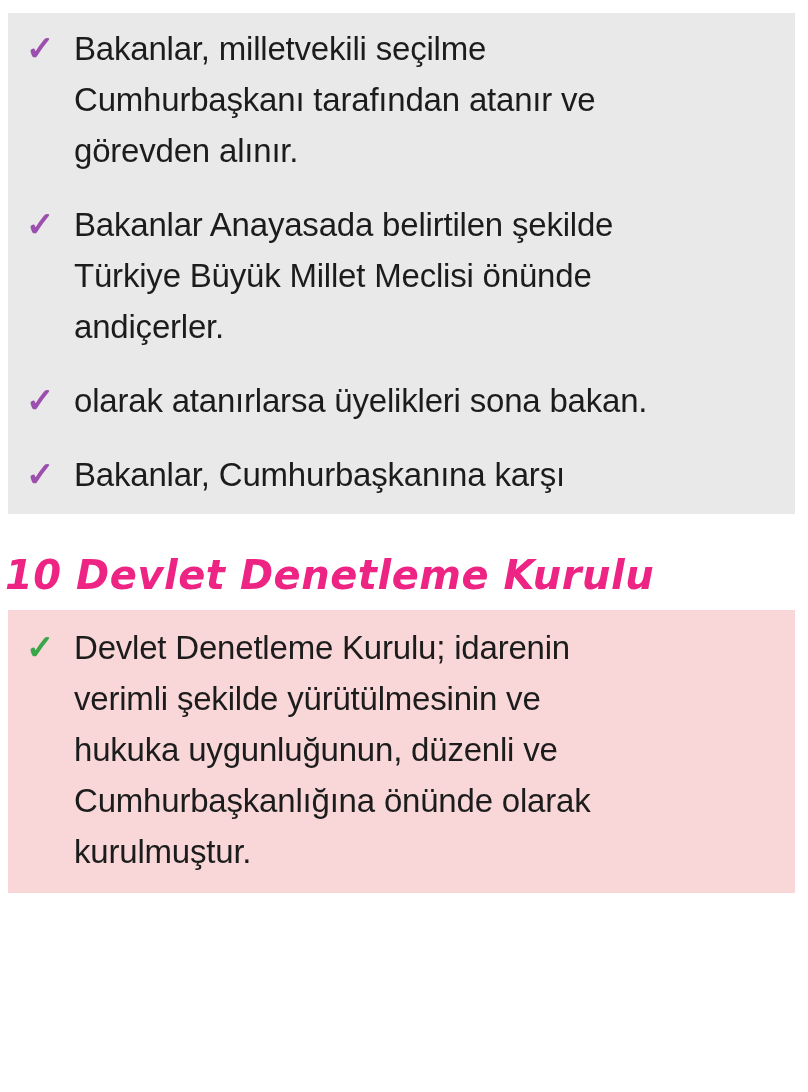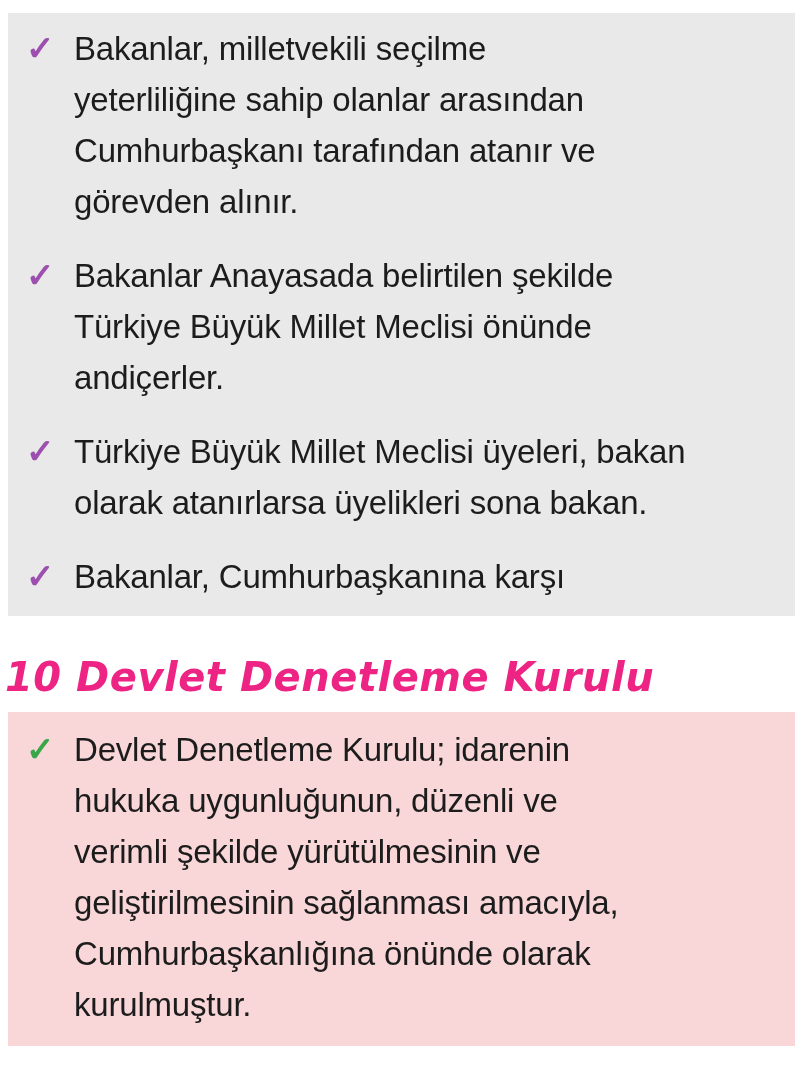--- a/index.html
+++ b/index.html
@@ -72,39 +72,37 @@
 <body>
 
 <div class="page">
 
   <section class="box box-gray">
 
     <div class="bullet">
       <span class="check check-purple">✓</span>
       <div class="btext">
         <span class="line"><span>Bakanlar, </span><b>milletvekili seçilme</b></span>
-        <span class="line"><b>yeterliliğine sahip olanlar arasından</b></span>
         <span class="line"><span>Cumhurbaşkanı tarafından atanır ve</span></span>
         <span class="line"><span>görevden alınır.</span></span>
       </div>
     </div>
 
     <div class="bullet">
       <span class="check check-purple">✓</span>
       <div class="btext">
         <span class="line"><span>Bakanlar Anayasada belirtilen şekilde</span></span>
         <span class="line"><span>Türkiye Büyük Millet Meclisi önünde</span></span>
         <span class="line"><span>andiçerler.</span></span>
       </div>
     </div>
 
     <div class="bullet">
       <span class="check check-purple">✓</span>
       <div class="btext">
-        <span class="line"><span>Türkiye Büyük Millet Meclisi üyeleri, bakan</span></span>
         <span class="line"><span>olarak atanırlarsa </span><b>üyelikleri sona bakan.</b></span>
       </div>
     </div>
 
     <div class="bullet">
       <span class="check check-purple">✓</span>
       <div class="btext">
         <span class="line"><span>Bakanlar, </span><b>Cumhurbaşkanına karşı</b></span>
       </div>
     </div>
@@ -112,23 +110,22 @@
   </section>
 
   <h2 class="heading">10 Devlet Denetleme Kurulu</h2>
 
   <section class="box box-pink">
 
     <div class="bullet">
       <span class="check check-green">✓</span>
       <div class="btext">
         <span class="line"><span>Devlet Denetleme Kurulu; idarenin</span></span>
+        <span class="line"><span>verimli şekilde yürütülmesinin ve</span></span>
         <span class="line"><span>hukuka uygunluğunun, düzenli ve</span></span>
-        <span class="line"><span>verimli şekilde yürütülmesinin ve</span></span>
-        <span class="line"><span>geliştirilmesinin sağlanması amacıyla,</span></span>
         <span class="line"><b>Cumhurbaşkanlığına önünde</b><span> olarak</span></span>
         <span class="line"><span>kurulmuştur.</span></span>
       </div>
     </div>
 
   </section>
 
 </div>
 
 </body></html>

